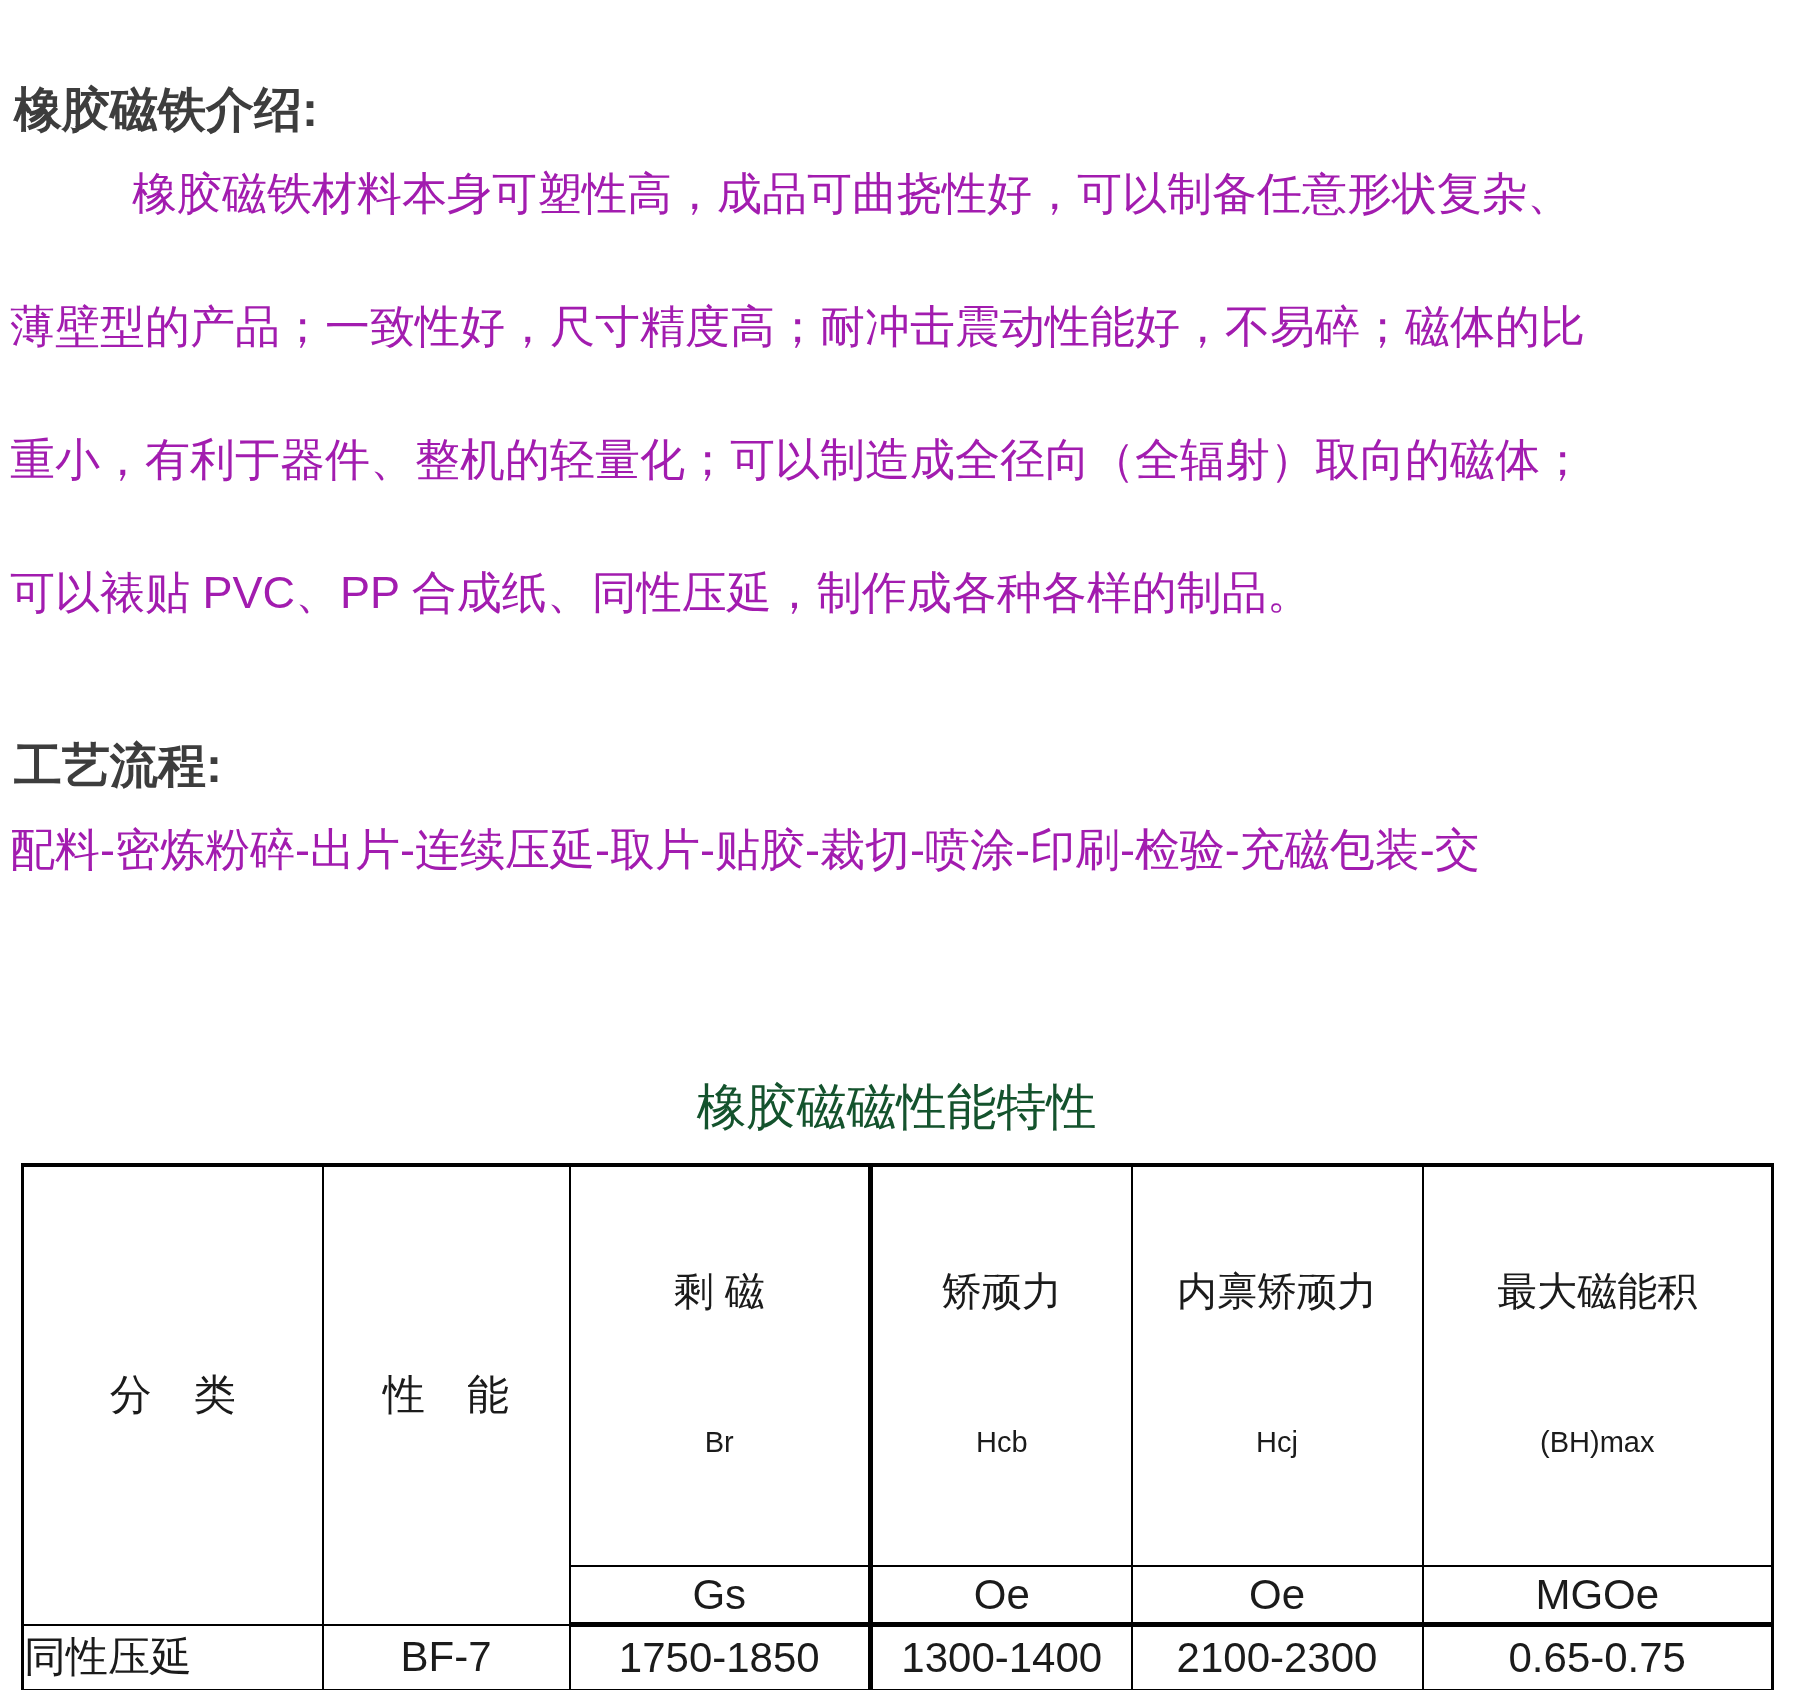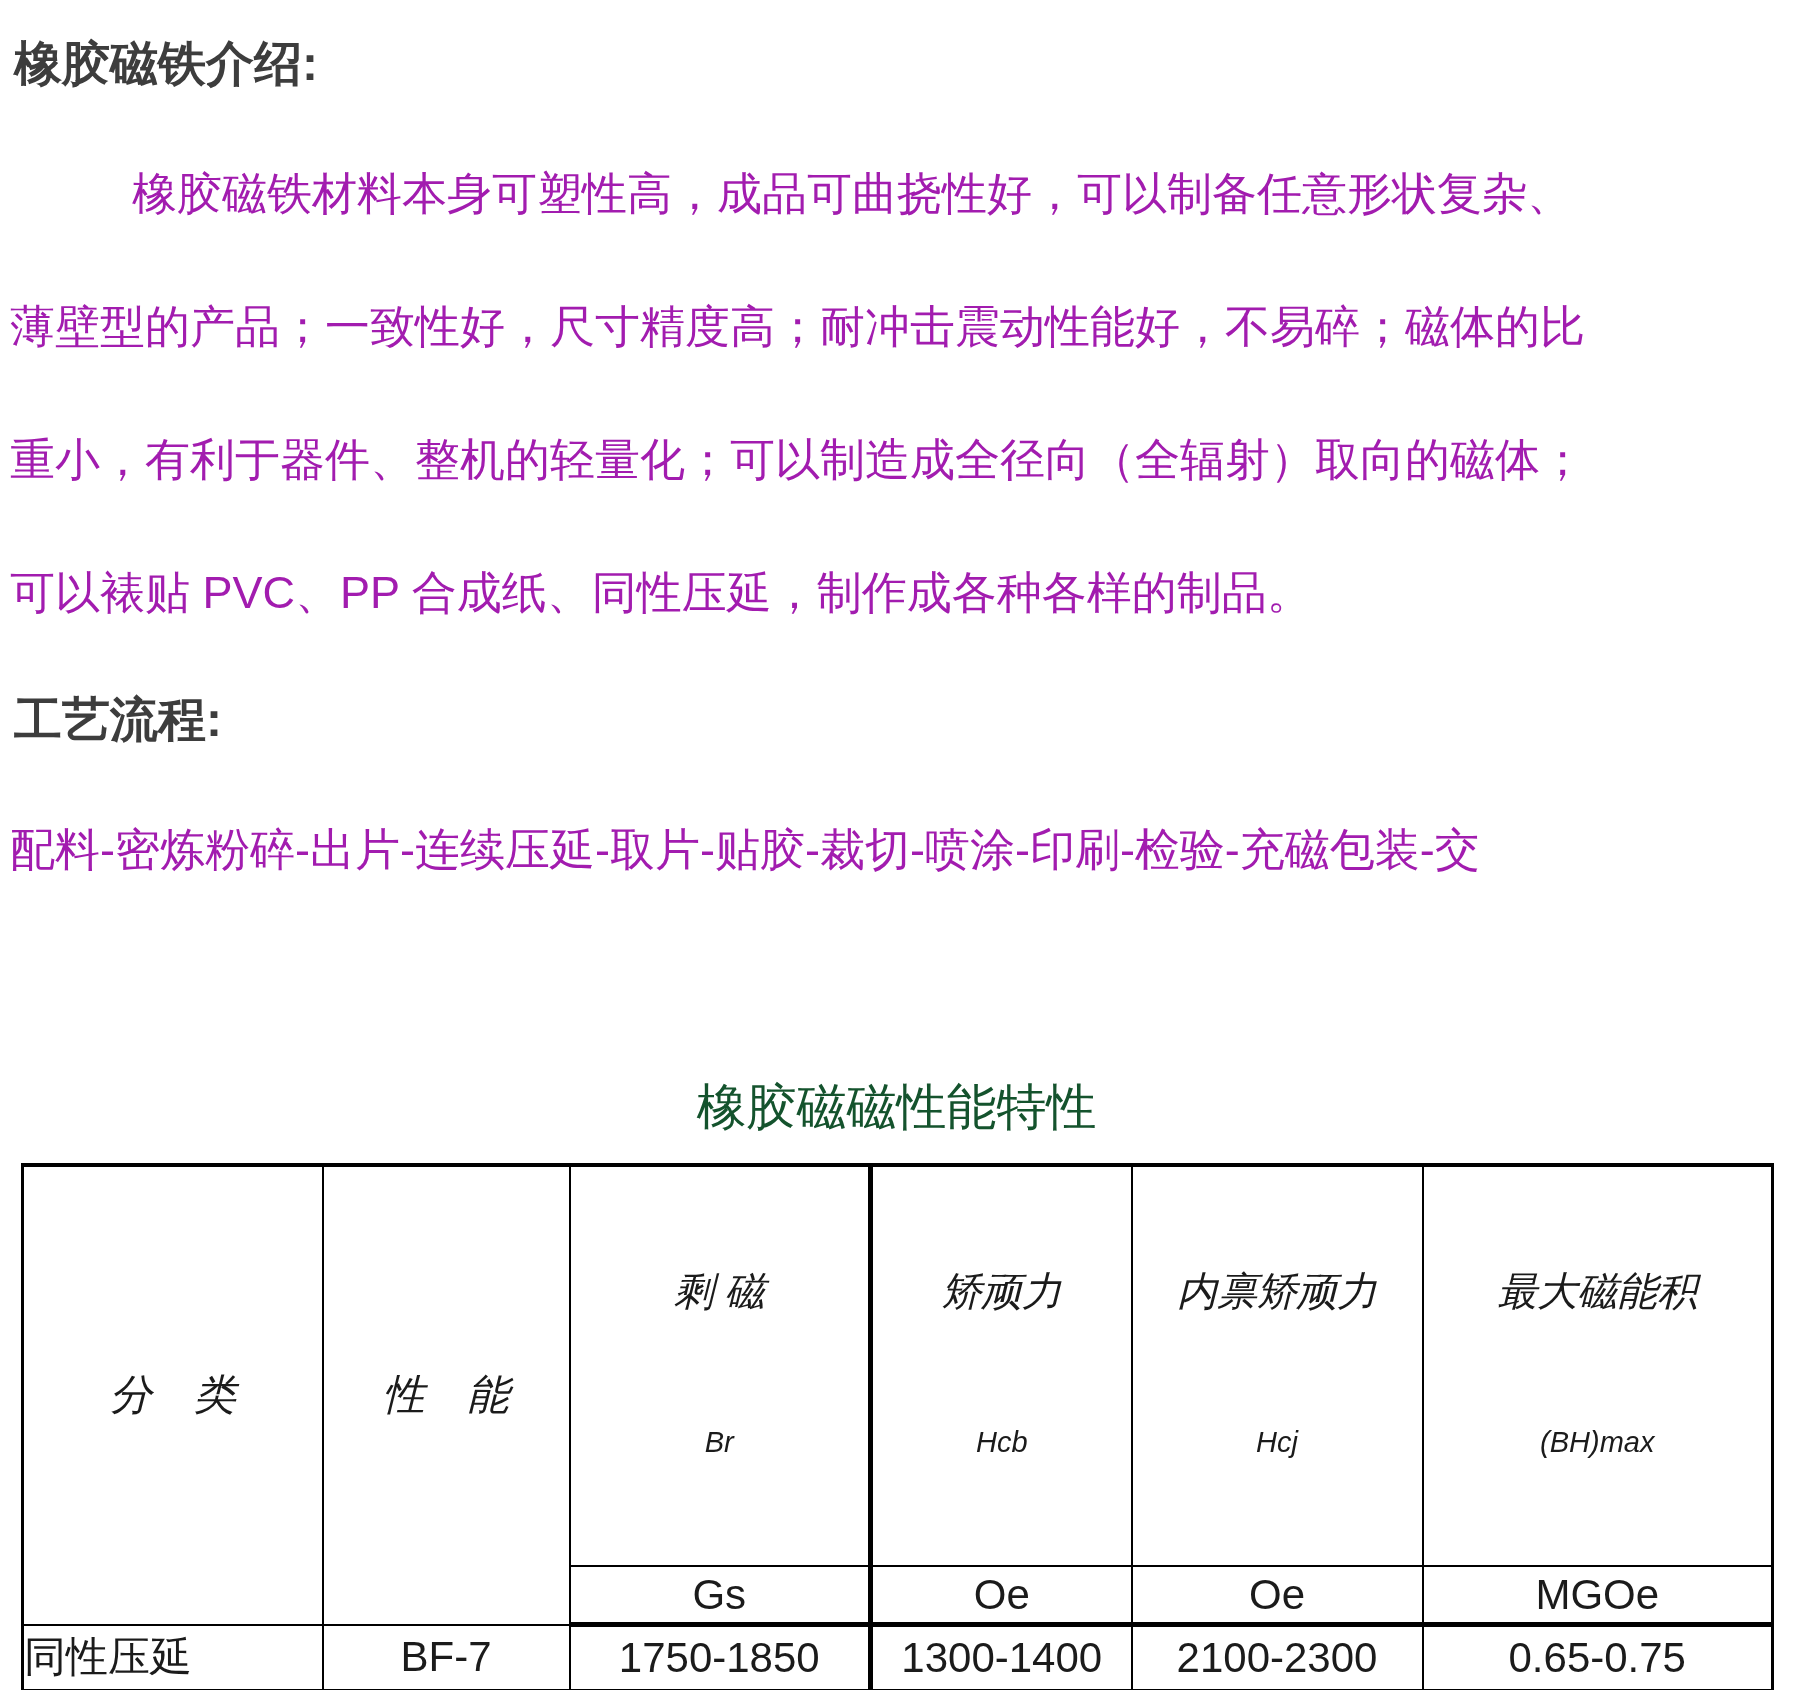--- a/index.html
+++ b/index.html
@@ -6,21 +6,21 @@
   body{
     width:1793px;height:1690px;
     font-family:"Liberation Sans", sans-serif;
     position:relative;overflow:hidden;
   }
   .page{position:absolute;inset:0;background:#ffffff;}
 
   .sec-heading{
     position:absolute;left:14px;
     font-size:48px;line-height:60px;font-weight:700;
-    color:#3d3d3d;white-space:pre;
+    color:#3d3d3d;white-space:pre;margin-top:46px;
   }
   #h-intro{top:34px;}
   #h-process{top:690px;}
 
   .para{position:absolute;left:10px;right:10px;}
   #intro-para{top:127px;}
   #process-para{top:783px;}
   .para .line{
     font-size:45px;line-height:133px;
     color:#a21caf;white-space:pre;
@@ -39,21 +39,21 @@
     border-collapse:collapse;
     border:3px solid #000000;
     border-top-width:4px;border-bottom-width:4px;
   }
   table.perf td{
     border:2px solid #000000;
     text-align:center;vertical-align:middle;
     font-size:42px;color:#1b1b1b;padding:0;
     white-space:pre;overflow:hidden;
   }
-  tr.hrow1 td{height:143px;font-style:italic;}
+  tr.hrow1 td{height:143px;}
   tr.hrow2 td{height:55px;}
   tr.drow td{height:62px;}
   td.grp .g-name{font-size:40px;line-height:56px;}
   td.grp .g-symbol{font-size:29px;line-height:54px;}
   .b-thick-r{border-right-width:5px !important;}
   tr.hrow2 td{border-bottom-width:5px;}
   td.c-cat,td.c-perf{border-bottom-width:5px;}
   tr.drow td.cat{text-align:left;}
 </style>
 </head>

